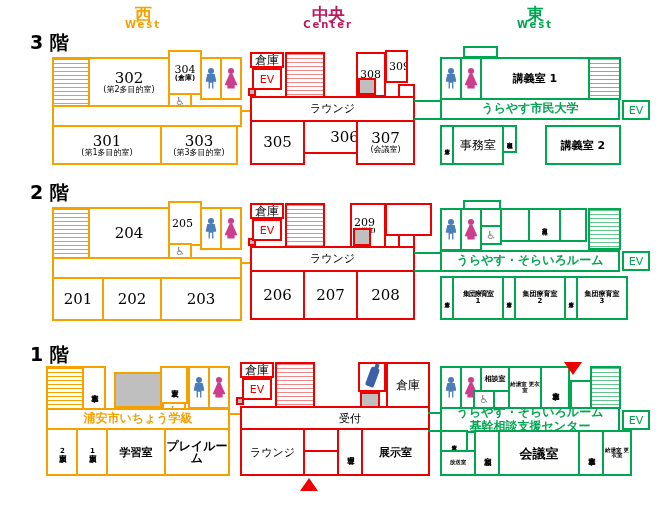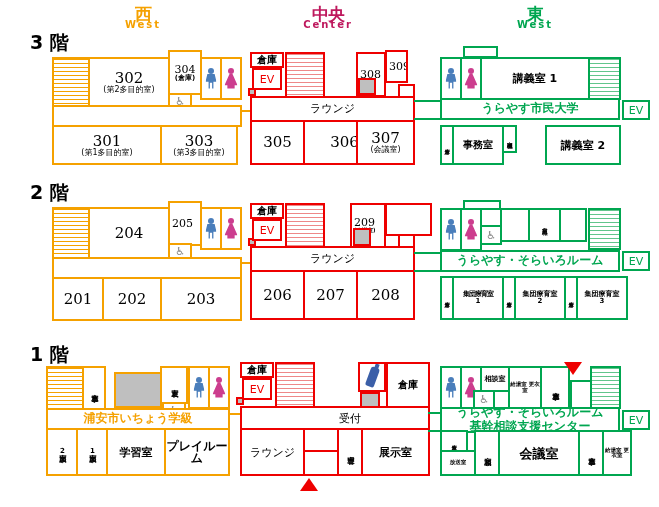--- a/index.html
+++ b/index.html
@@ -42,21 +42,21 @@
     overflow: hidden;
   }
   .w  { border: 2px solid #F5A100; }
   .c  { border: 2px solid #EE0000; }
   .e  { border: 2px solid #00A650; }
 
   .num { font-size: 15px; font-family: "DejaVu Serif", "Liberation Serif", serif; }
   .num-sm { font-size: 11px; font-family: "DejaVu Serif","Liberation Serif", serif; }
   .sub { font-size: 8px; }
   .jp11 { font-size: 11px; font-weight: bold; }
-  .jp9 { font-size: 10px; font-weight: bold; }
+  .jp9 { font-size: 12px; font-weight: normal; }
   .jp8 { font-size: 7px; font-weight: bold; }
   .jp6 { font-size: 5.5px; font-weight: bold; line-height: 1.0; }
   .vert { writing-mode: vertical-rl; text-orientation: upright; letter-spacing: -1px; }
 
   
   .corridor { position: absolute; display: flex; align-items: center; justify-content: center; background: #fff; }
   .corridor span { font-size: 12px; font-weight: bold; line-height: 1.15; text-align: center; }
   .ctext-w { color: #F5A100; }
   .ctext-e { color: #00A650; }
 
@@ -189,21 +189,21 @@
   </div>
   <div class="rm c" style="left:398px; top:84px; width:17px; height:14px;"></div>
 
   <div class="corridor rm c" style="left:250px; top:96px; width:165px; height:26px;">
     <span style="color:#000; font-weight:normal; font-size:11px;">ラウンジ</span>
   </div>
 
   <div class="rm c" style="left:250px; top:120px; width:55px; height:45px;">
     <div class="num">305</div>
   </div>
-  <div class="rm c" style="left:303px; top:120px; width:55px; height:45px;padding-left:28px;">
+  <div class="rm c" style="left:303px; top:120px; width:55px; height:34px;padding-left:28px;">
     <div class="num">306</div>
   </div>
   <div class="rm c" style="left:356px; top:120px; width:59px; height:45px;">
     <div class="num">307</div>
     <div class="sub">(会議室)</div>
   </div>
 
   <div class="link link-e" style="left:414px; top:100px; width:28px;"></div>
   <div class="link link-e" style="left:414px; top:118px; width:28px;"></div>
 

